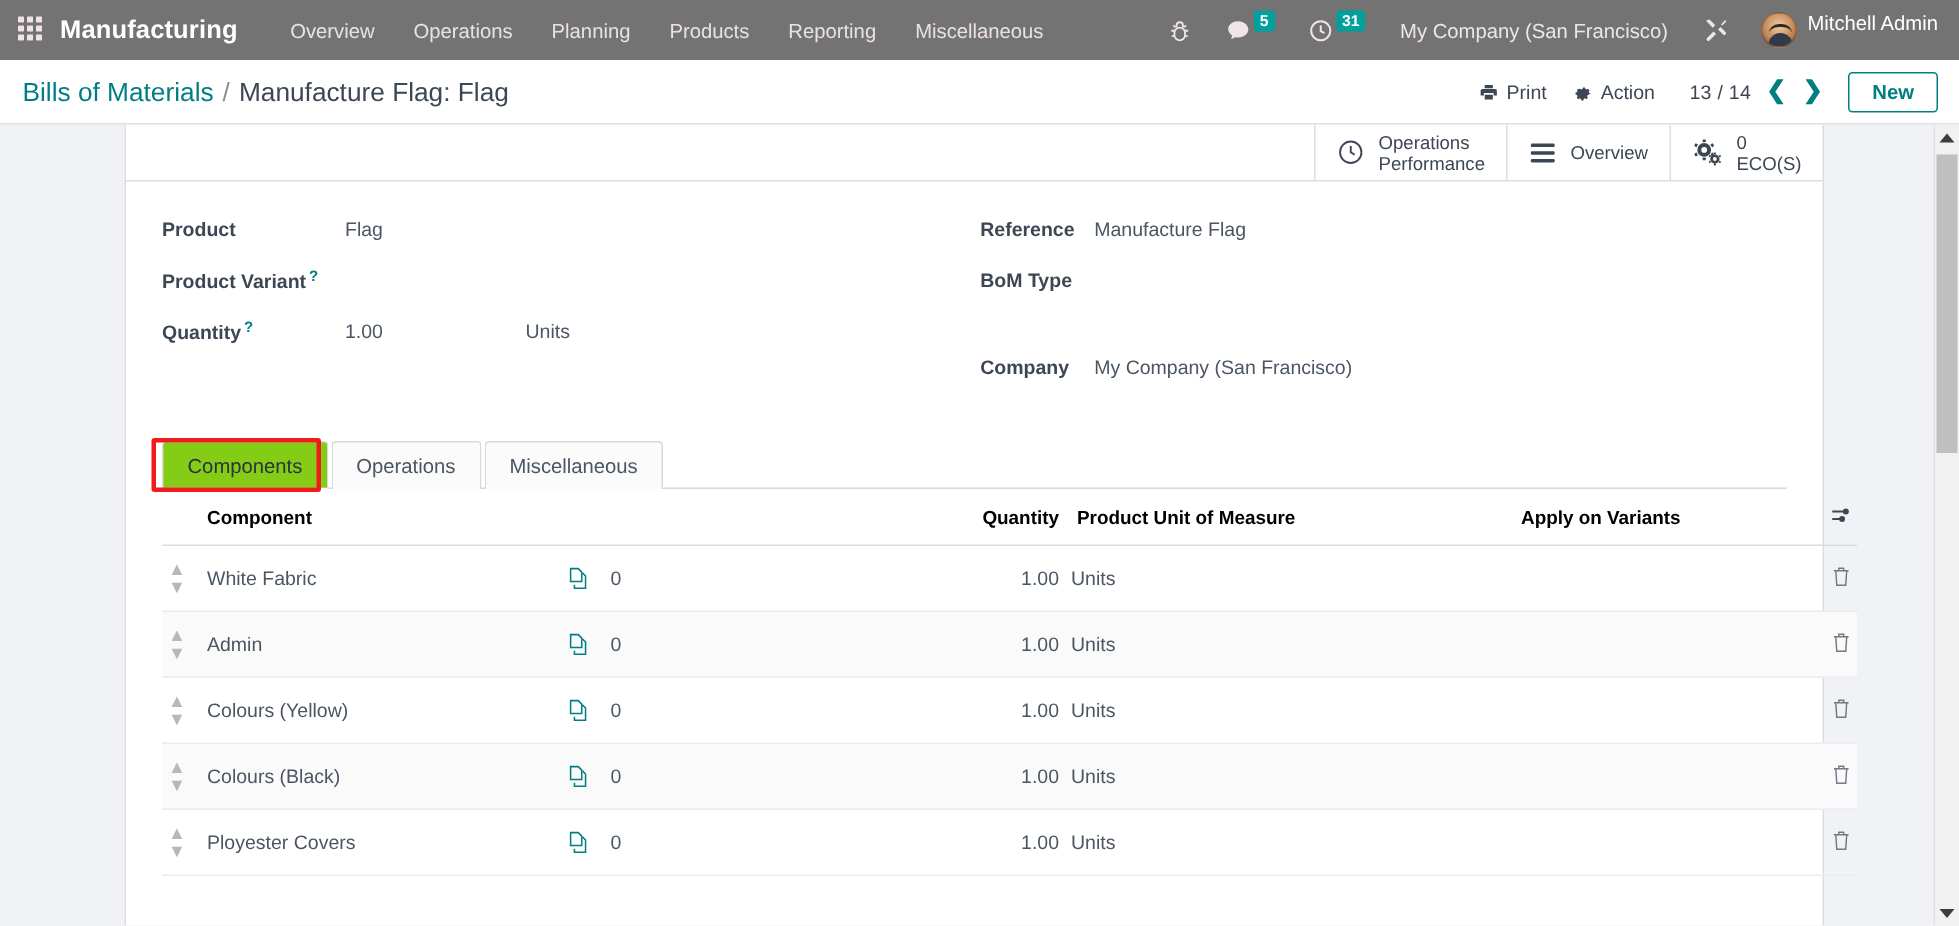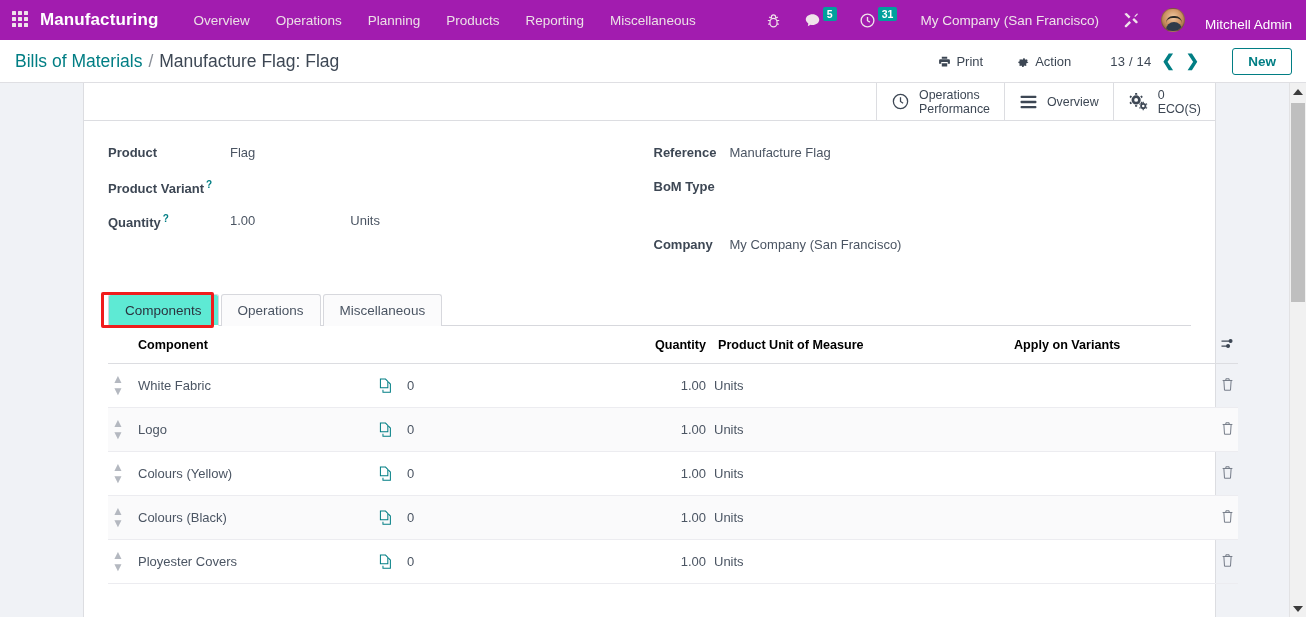--- a/index.html
+++ b/index.html
@@ -8,21 +8,21 @@
     overflow: hidden;
     background: #f0f2f6;
     font-family: "Liberation Sans", sans-serif;
     font-size: 13px;
     color: #374151;
   }
 
   
   .navbar {
     height: 40px;
-    background: #a21caf;
+    background: #737373;
     display: flex;
     align-items: center;
     color: #f3e9ef;
     padding: 0 14px 0 8px;
     position: relative;
     z-index: 30;
   }
   .apps-grid {
     width: 18px; height: 18px;
     display: grid;
@@ -77,21 +77,21 @@
     top: -6px;
   }
   .company-name {
     font-size: 13.5px;
     color: #efe4ea;
     padding: 0 12px;
     cursor: pointer;
     white-space: nowrap;
   }
   .user-block {
-    display: flex; align-items: flex-end; gap: 20px;
+    display: flex; align-items: flex-start; gap: 7px;
     padding-left: 10px; cursor: pointer;
   }
   .avatar {
     width: 24px; height: 24px; border-radius: 50%;
     background: radial-gradient(circle at 50% 38%, #f0c9a0 0%, #c98e5e 52%, #6e4a33 100%);
     border: 1px solid rgba(0,0,0,.2);
     position: relative;
     overflow: hidden;
   }
   .avatar::after{
@@ -112,21 +112,21 @@
     display: flex;
     align-items: center;
     padding: 0 14px 0 15px;
     position: relative;
     z-index: 20;
   }
   .breadcrumb { display: flex; align-items: baseline; font-size: 17.5px; }
   .bc-link { color: #017e84; cursor: pointer; text-decoration: none; }
   .bc-sep { color: #8a8f98; margin: 0 6px; }
   .bc-current { color: #3d4754; }
-  .cp-right { margin-left: auto; display: flex; align-items: center; gap: 16px; }
+  .cp-right { margin-left: auto; display: flex; align-items: center; gap: 0; }
   .cp-btn {
     display: flex; align-items: center; gap: 5px;
     font-size: 13px; color: #3d4754; cursor: pointer;
     padding: 5px 9px; background: none; border: none;
     font-family: inherit;
   }
   .pager {
     font-size: 13px; color: #3d4754; display: flex; align-items: center;
     gap: 9px; margin-left: 14px;
   }
@@ -229,21 +229,21 @@
     background: #fbfbfc;
     border: 1px solid #d7d8dd;
     border-bottom: none;
     margin-right: 2px;
     border-radius: 3px 3px 0 0;
     cursor: pointer;
     position: relative;
     top: 1px;
   }
   .tab.active {
-    background: #5eead4;
+    background: #84cc16;
     color: #2b333f;
     border-bottom: 1px solid #fff;
   }
   .hl-box {
     position: absolute;
     border: 3px solid #f01c1c;
     border-radius: 2px;
     pointer-events: none;
     z-index: 9;
   }
@@ -527,21 +527,21 @@
               <td class="c-uom">Units</td>
               <td></td>
               <td class="c-opt">
                 <svg class="trash" width="13" height="15" viewBox="0 0 20 22" fill="none" stroke="#5b6472" stroke-width="1.5">
                   <path d="M2.5 4.8h15M7.5 4.8V2.2h5v2.6M4.4 4.8l1 15h9.2l1-15"></path>
                 </svg>
               </td>
             </tr>
             <tr class="line">
               <td><span class="handle">▲<br>▼</span></td>
-              <td>Logo</td>
+              <td>Admin</td>
               <td>
                 <span class="doc-cell">
                   <svg width="15" height="16" viewBox="0 0 20 22" fill="none" stroke="#017e84" stroke-width="1.4" class="svg-ico">
                     <path d="M3 1.5h7l3.2 3.2v8.6H3z"></path>
                       <path d="M6.5 16.2v3.3h10.2V8.3l-2.9-2.9"></path>
                   </svg>
                   <span class="doc-count">0</span>
                 </span>
               </td>
               <td class="c-qty">1.00</td>

